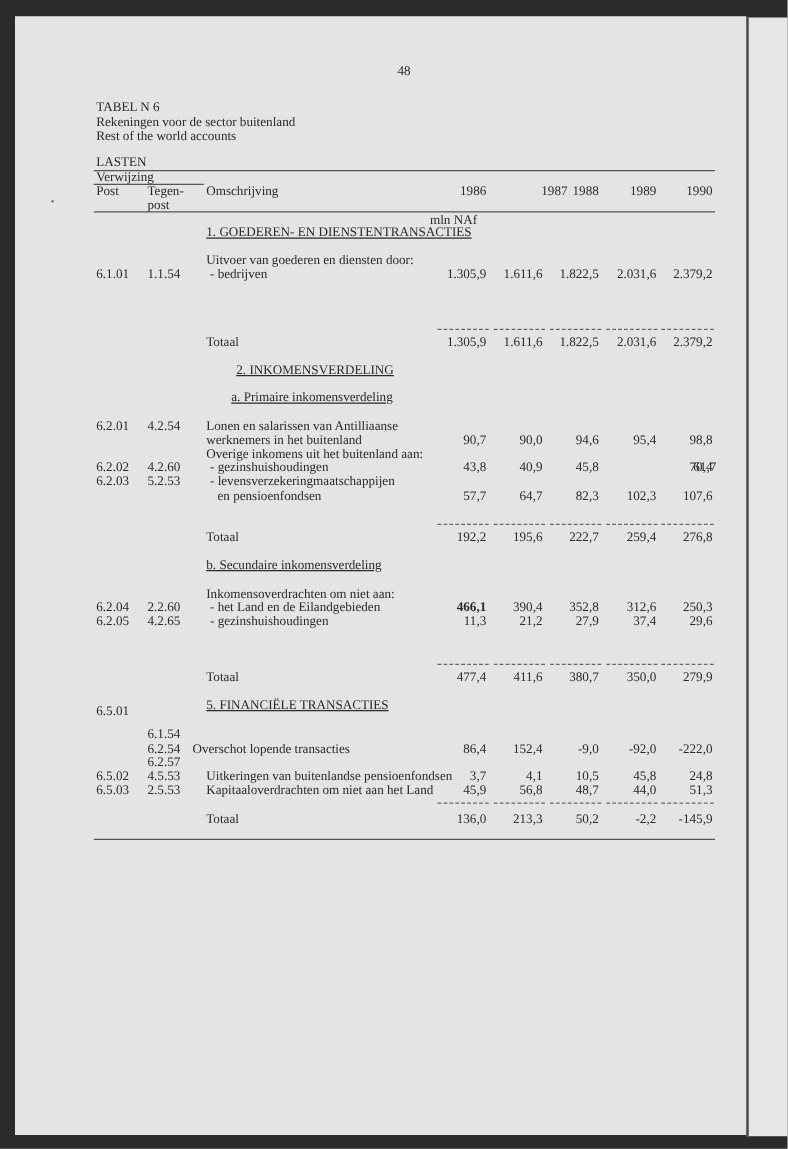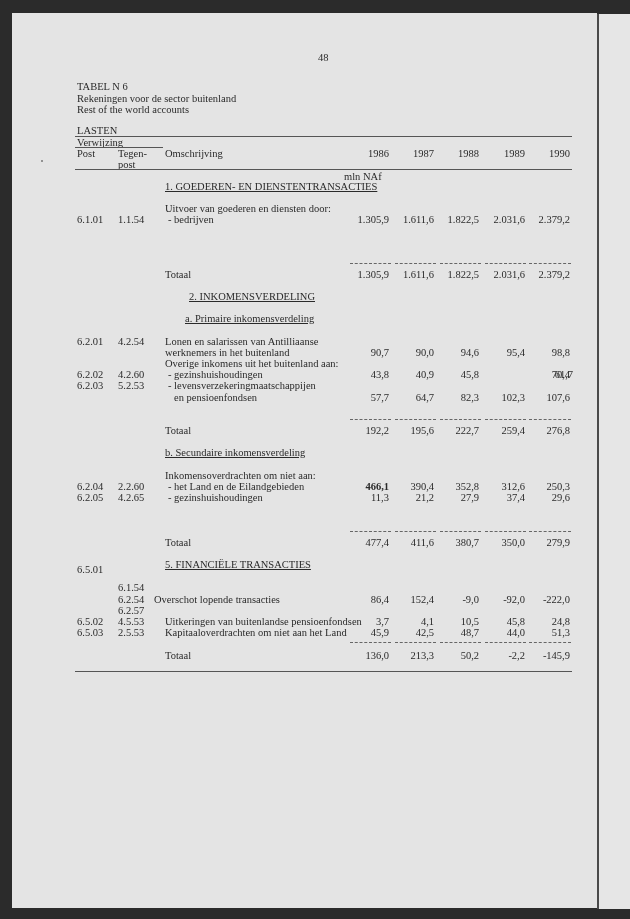--- a/index.html
+++ b/index.html
@@ -38,21 +38,21 @@
 
 <div class="t" style="left:77px;top:125px;">LASTEN</div>
 <div class="rule" style="left:75px;top:136px;width:497px;"></div>
 <div class="t" style="left:77px;top:137px;">Verwijzing</div>
 <div class="rule" style="left:75px;top:147px;width:88px;"></div>
 <div class="t" style="left:77px;top:148px;">Post</div>
 <div class="t" style="left:118px;top:148px;">Tegen-</div>
 <div class="t" style="left:118px;top:159px;">post</div>
 <div class="t" style="left:165px;top:148px;">Omschrijving</div>
 <div class="t r" style="left:340px;width:49px;top:148px;">1986</div>
-<div class="t r" style="left:385px;width:49px;top:148px;">1987</div>
+<div class="t r" style="left:385px;width:49px;top:148px;padding-left:20px;">1987</div>
 <div class="t r" style="left:430px;width:49px;top:148px;">1988</div>
 <div class="t r" style="left:476px;width:49px;top:148px;">1989</div>
 <div class="t r" style="left:521px;width:49px;top:148px;">1990</div>
 <div class="rule" style="left:75px;top:169px;width:497px;"></div>
 <div class="t" style="left:344px;top:171px;">mln NAf</div>
 
 <div class="t u" style="left:165px;top:181px;">1. GOEDEREN- EN DIENSTENTRANSACTIES</div>
 <div class="t" style="left:165px;top:203px;">Uitvoer van goederen en diensten door:</div>
 <div class="t" style="left:77px;top:214px;">6.1.01</div>
 <div class="t" style="left:118px;top:214px;">1.1.54</div>
@@ -176,21 +176,21 @@
 <div class="t r" style="left:340px;width:49px;top:616px;">3,7</div>
 <div class="t r" style="left:385px;width:49px;top:616px;">4,1</div>
 <div class="t r" style="left:430px;width:49px;top:616px;">10,5</div>
 <div class="t r" style="left:476px;width:49px;top:616px;">45,8</div>
 <div class="t r" style="left:521px;width:49px;top:616px;">24,8</div>
 
 <div class="t" style="left:77px;top:627px;">6.5.03</div>
 <div class="t" style="left:118px;top:627px;">2.5.53</div>
 <div class="t" style="left:165px;top:627px;">Kapitaaloverdrachten om niet aan het Land</div>
 <div class="t r" style="left:340px;width:49px;top:627px;">45,9</div>
-<div class="t r" style="left:385px;width:49px;top:627px;">42,5</div>
+<div class="t r" style="left:385px;width:49px;top:627px;">56,8</div>
 <div class="t r" style="left:430px;width:49px;top:627px;">48,7</div>
 <div class="t r" style="left:476px;width:49px;top:627px;">44,0</div>
 <div class="t r" style="left:521px;width:49px;top:627px;">51,3</div>
 
 <div class="dash" style="left:350px;top:642px;width:41px;"></div>
 <div class="dash" style="left:395px;top:642px;width:41px;"></div>
 <div class="dash" style="left:440px;top:642px;width:41px;"></div>
 <div class="dash" style="left:485px;top:642px;width:41px;"></div>
 <div class="dash" style="left:529px;top:642px;width:42px;"></div>
 

